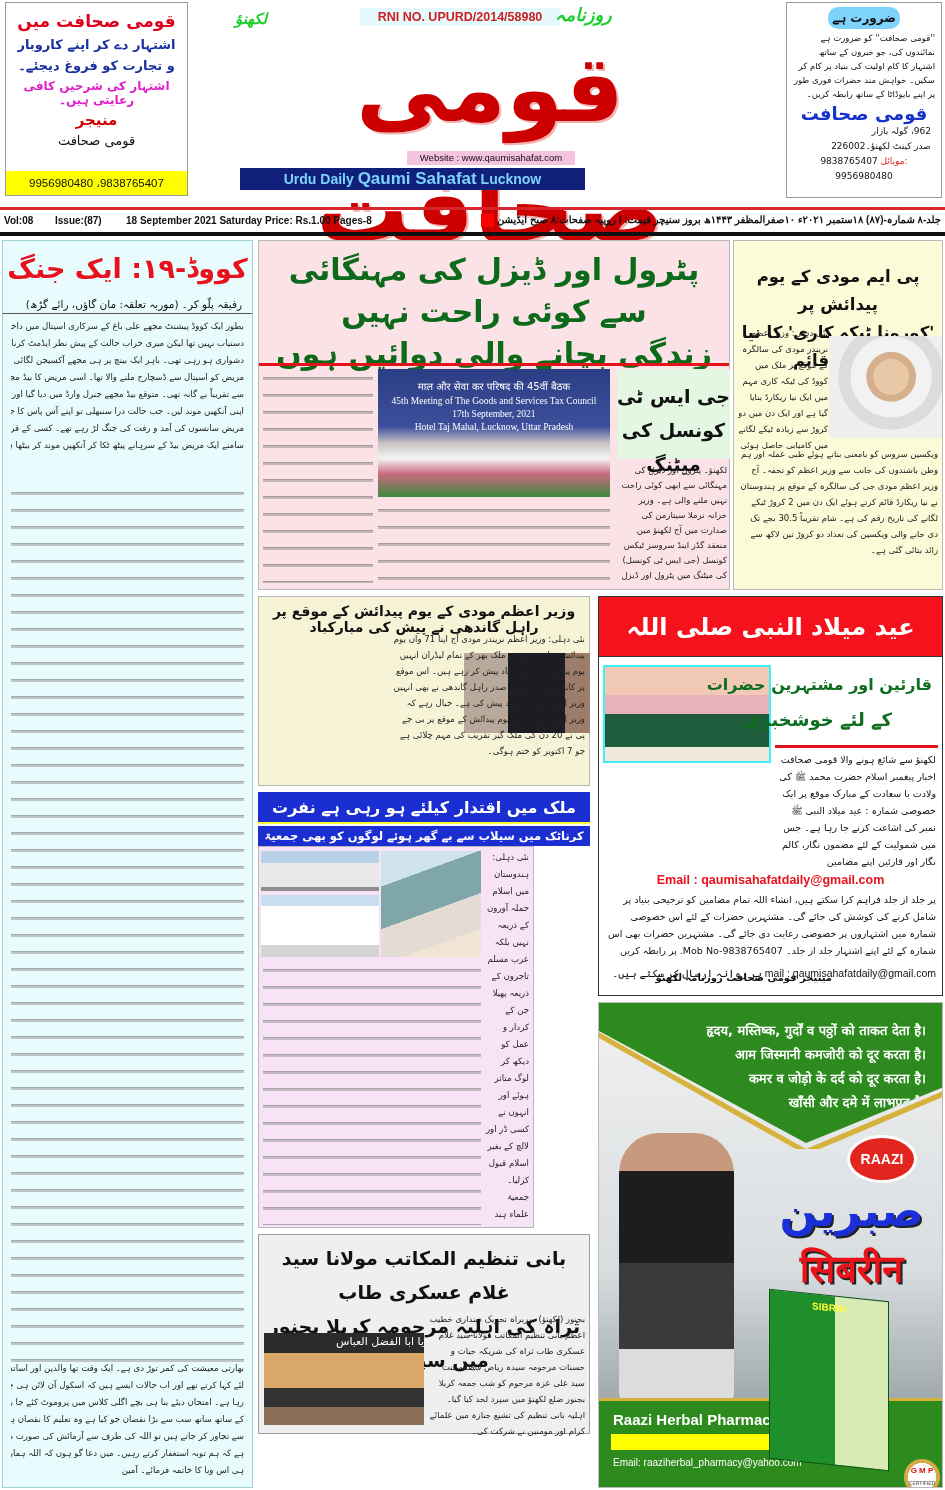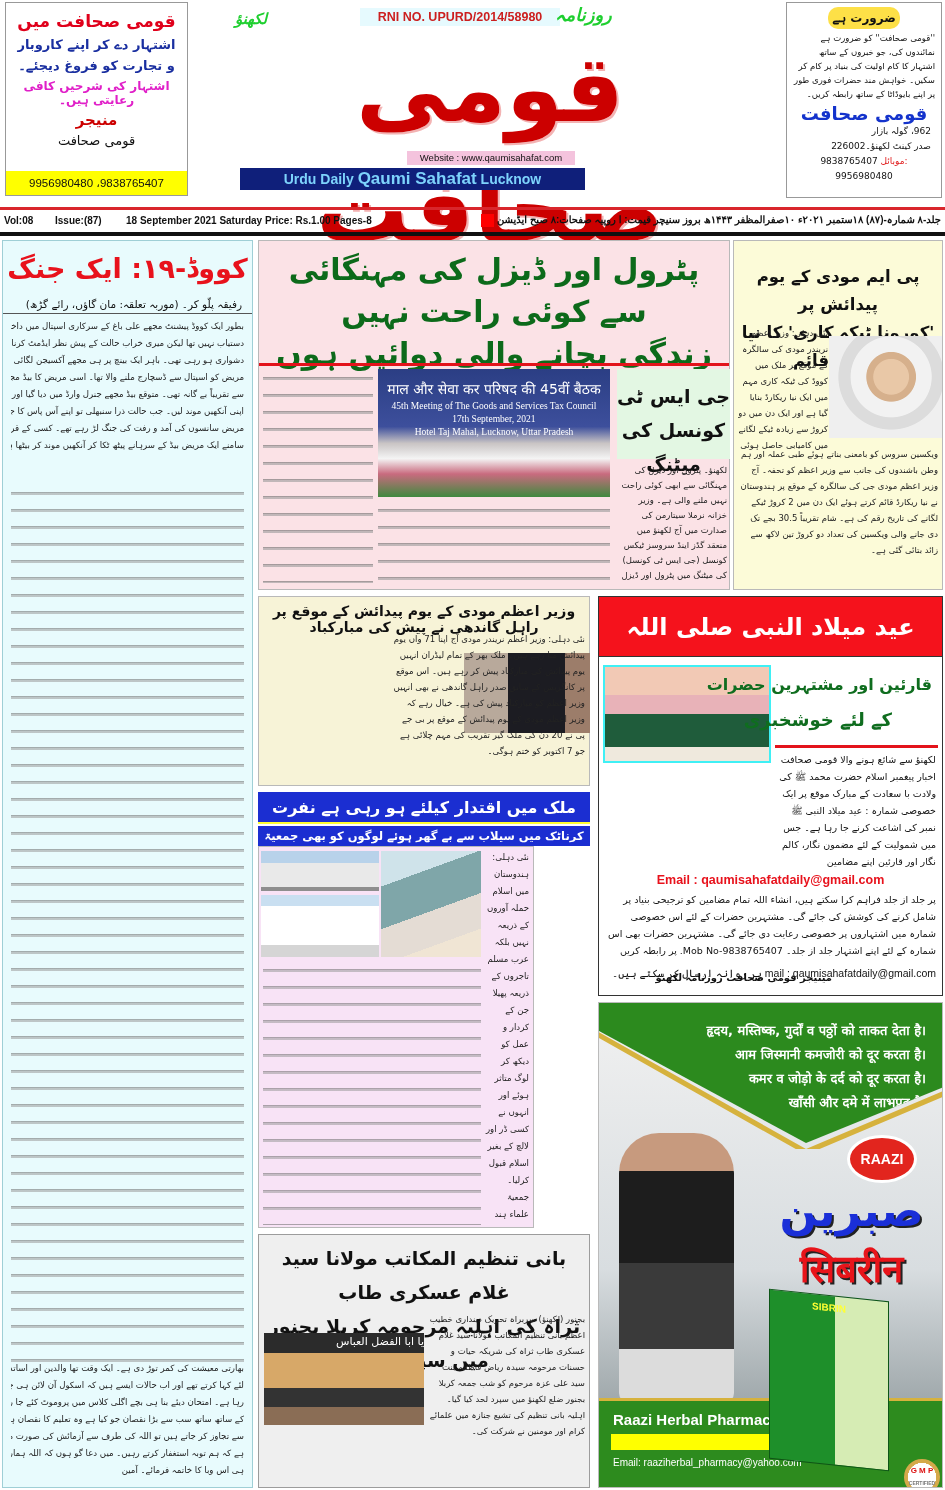--- a/index.html
+++ b/index.html
@@ -19,21 +19,21 @@
 
   #rni { left: 360px; top: 8px; width: 200px; height: 18px; background: #e6fafe; color: #cc1f1f; font-family: "Liberation Sans", sans-serif; font-weight: bold; font-size: 12.5px; line-height: 18px; }
   #roznama { left: 555px; top: 4px; color: #1fcf30; font-size: 18px; font-weight: bold; font-style: italic; }
   #lucknow-tag { left: 235px; top: 10px; color: #1fcf30; font-size: 15px; font-style: italic; font-weight: bold; }
   #logo { left: 230px; top: 30px; width: 520px; height: 120px; color: #cc0000; font-size: 92px; font-weight: bold; line-height: 120px; text-shadow: 0 0 0 #fff, 2px 2px 0 #f3b3b3; letter-spacing: -2px; }
   #website { left: 407px; top: 151px; width: 168px; height: 14px; background: #f4c3dd; color: #111; font-family: Liberation Sans, sans-serif; font-size: 9.5px; line-height: 14px; }
   #tagline { left: 240px; top: 168px; width: 345px; height: 22px; background: #0f1f7a; color: #7dd3fc; border-radius: 0; font-family: "Liberation Sans", sans-serif; font-weight: bold; font-size: 14px; line-height: 22px; }
   #tagline b { font-size: 17px; }
 
   #ad-right { left: 786px; top: 2px; width: 156px; height: 196px; border: 1px solid #999; background: #fff; }
-  #ad-right .badge { margin: 4px auto 2px; width: 72px; height: 22px; background: #fde047; border-radius: 10px; color: #111; font-size: 12px; line-height: 22px; font-weight: bold; }
+  #ad-right .badge { margin: 4px auto 2px; width: 72px; height: 22px; background: #7dd3fc; border-radius: 10px; color: #111; font-size: 12px; line-height: 22px; font-weight: bold; }
   #ad-right .body { font-size: 8.5px; line-height: 14px; color: #111; padding: 0 6px; }
   #ad-right .brand { color: #1433cc; font-size: 18px; font-weight: bold; margin-top: 2px; }
   #ad-right .addr { font-size: 9px; color: #111; padding: 0 10px; line-height: 15px; }
   #ad-right .mob { color: #e01b1b; }
 
   
   #rule-top { left: 0; top: 207px; width: 945px; height: 3px; background: #d9262c; }
   #dateline { left: 0; top: 211px; width: 945px; height: 20px; font-family: "Liberation Sans", sans-serif; font-size: 10px; font-weight: bold; color: #111; }
   #dateline .vol { position: absolute; left: 4px; top: 4px; }
   #dateline .issue { position: absolute; left: 55px; top: 4px; }
@@ -48,21 +48,21 @@
   #col-left .byline { color: #111; font-size: 10.5px; margin-top: 14px; padding: 0 10px; border-bottom: 1px solid #555; padding-bottom: 3px; }
   .textblock { font-size: 8.6px; line-height: 17px; color: #222; padding: 4px 8px; overflow: hidden; }
   .textblock span { display: block; border-bottom: 0px solid transparent; white-space: nowrap; overflow: hidden; }
   .fill-lines { background-image: repeating-linear-gradient(to bottom, transparent 0, transparent 6px, #6b6b6b 6px, #6b6b6b 7px, #9a9a9a 7px, #9a9a9a 9px, transparent 9px, transparent 17px); }
 
   
   #story-petrol { left: 258px; top: 240px; width: 472px; height: 350px; background: #fbe2e6; border: 1px solid #b9b9b9; }
   #story-petrol .hl { color: #0c6a1a; font-size: 30px; font-weight: bold; line-height: 42px; padding: 8px 10px 0; }
   #story-petrol .redrule { position: absolute; left: 0; right: 0; top: 122px; height: 3px; background: #e3131b; }
   #gst-photo { left: 119px; top: 128px; width: 232px; height: 128px; background: linear-gradient(180deg, #2b3e84 0%, #3d4f9c 45%, #c9c4c4 58%, #f4f4f4 70%, #c96b7f 82%, #3f8a3e 100%); overflow: hidden; }
-  #gst-photo .hi { color: #fff; font-size: 14px; margin-top: 10px; }
+  #gst-photo .hi { color: #fff; font-size: 10px; margin-top: 10px; }
   #gst-photo .en { color: #fff; font-family: "Liberation Serif", serif; font-size: 9.5px; margin-top: 3px; }
   #gst-box { left: 358px; top: 128px; width: 113px; height: 90px; background: #e3f7e3; }
   #gst-box .t { color: #111; font-size: 19px; font-weight: bold; line-height: 34px; margin-top: 10px; }
 
   
   #story-modi { left: 733px; top: 240px; width: 210px; height: 350px; background: #fcfbd8; border: 1px solid #b9b9b9; }
   #story-modi .hl { color: #111; font-size: 16.5px; font-weight: bold; line-height: 28px; margin-top: 22px; padding: 0 6px; }
   #modi-photo { left: 95px; top: 95px; width: 113px; height: 102px; background: radial-gradient(circle at 55% 40%, #e9c8a7 0 20%, #d6b08c 21% 28%, #f2f2f2 29% 46%, #dcdcdc 47% 60%, #efefef 61%); }
 
   
@@ -72,21 +72,21 @@
 
   
   #madni-head { left: 258px; top: 792px; width: 332px; height: 32px; background: #1b2ed1; color: #fff; font-size: 16px; font-weight: bold; line-height: 32px; border-bottom: 2px solid #ffff33; }
   #madni-sub { left: 258px; top: 826px; width: 332px; height: 20px; background: #1b2ed1; color: #fff; font-size: 11.5px; font-weight: bold; line-height: 20px; }
   #story-madni { left: 258px; top: 846px; width: 276px; height: 382px; background: #f8e3f6; border: 1px solid #b9b9b9; }
   #madni-photo1 { left: 2px; top: 4px; width: 118px; height: 40px; background: linear-gradient(180deg, #b8d2ea 0 30%, #e9e9e9 30% 90%, #8e8e8e 90%); }
   #madni-photo2 { left: 2px; top: 48px; width: 118px; height: 62px; background: linear-gradient(180deg, #c9dff1 0 18%, #ffffff 18% 80%, #d5d5d5 80%); }
   #madni-photo3 { left: 122px; top: 4px; width: 100px; height: 106px; background: linear-gradient(160deg, #cfe3ea 0 25%, #7fa6a9 25% 55%, #e4dcd4 55% 80%, #f0e5d4 80%); }
 
   
-  #story-askari { left: 258px; top: 1234px; width: 332px; height: 254px; background: #efefef; border: 1px solid #9c9c9c; }
+  #story-askari { left: 258px; top: 1234px; width: 332px; height: 200px; background: #efefef; border: 1px solid #9c9c9c; }
   #story-askari .hl { color: #111; font-size: 19px; font-weight: bold; line-height: 34px; margin-top: 6px; padding: 0 8px; }
   #askari-photo { left: 5px; top: 98px; width: 160px; height: 92px; background: linear-gradient(180deg, #2b2b2b 0 22%, #d7a868 22% 60%, #333 60% 80%, #8a6d55 80%); }
   #askari-photo .banner { color: #fff; font-size: 11px; margin-top: 2px; }
 
   
   #ad-milad { left: 598px; top: 596px; width: 345px; height: 400px; background: #fff; border: 1px solid #333; }
   #ad-milad .head { height: 60px; background: #f5121c; color: #fff; font-size: 24px; font-weight: bold; line-height: 60px; border-bottom: 1px solid #333; }
   #milad-photo { left: 4px; top: 68px; width: 168px; height: 98px; background: linear-gradient(180deg, #f2c9b5 0 30%, #e8b2b8 30% 50%, #1f5c3b 50% 85%, #efe9dd 85%); border: 2px solid #3ff0f5; }
   #ad-milad .green1 { position: absolute; right: 10px; top: 78px; color: #0f6d1f; font-size: 16px; font-weight: bold; }
   #ad-milad .green2 { position: absolute; right: 50px; top: 112px; color: #0f6d1f; font-size: 18px; font-weight: bold; }

